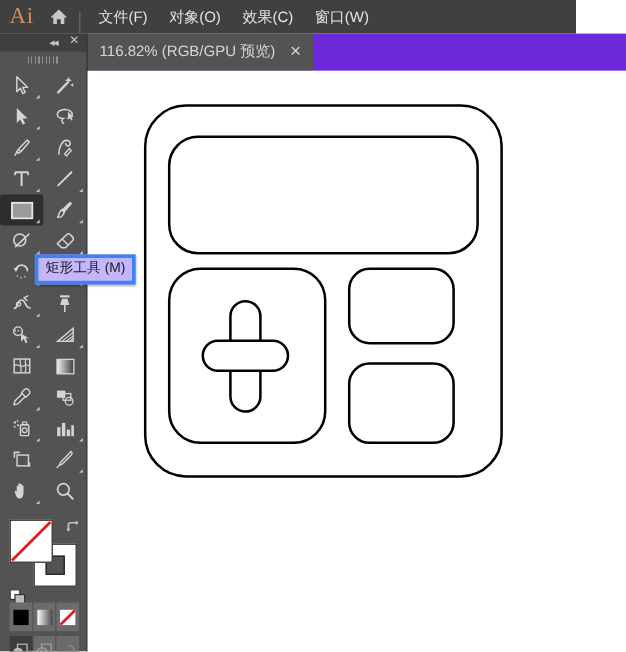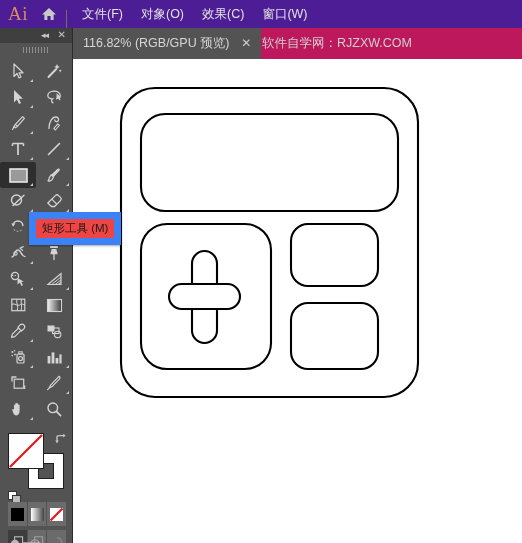--- a/index.html
+++ b/index.html
@@ -18,22 +18,22 @@
     position: relative;
     width: 522px;
     height: 543px;
     background: #ffffff;
   }
 
   
   .menubar {
     position: absolute;
     left: 0; top: 0;
-    width: 522px; height: 28px;
-    background: #4c1d95;
+    width: 480px; height: 28px;
+    background: #404040;
     display: flex;
     align-items: flex-end;
   }
   .ai-logo {
     width: 36px;
     text-align: center;
     font-family: "Liberation Serif", "DejaVu Serif", serif;
     font-size: 19px;
     font-weight: normal;
     color: #d98b5f;
@@ -65,21 +65,21 @@
     line-height: 28px;
     white-space: nowrap;
     cursor: default;
   }
 
   
   .tabbar {
     position: absolute;
     left: 0; top: 28px;
     width: 522px; height: 31px;
-    background: #be185d;
+    background: #6d28d9;
   }
   .doc-tab {
     position: absolute;
     left: 73px; top: 0;
     height: 31px;
     background: #535353;
     display: flex;
     align-items: center;
     padding: 0 0 0 10px;
     box-sizing: border-box;
@@ -183,22 +183,22 @@
     width: 0; height: 0;
     border-left: 3px solid transparent;
     border-bottom: 3px solid #c6c6c6;
   }
 
   
   .tooltip {
     position: absolute;
     left: 29px;
     top: 184px;
-    background: #ef4444;
-    border: 7px solid #3b82f6;
+    background: #c4b5fd;
+    border: 3px solid #3b82f6;
     color: #1a1a1a;
     font-size: 11.5px;
     padding: 2px 6px 3px 6px;
     white-space: nowrap;
     z-index: 50;
     box-shadow: 0 1px 2px rgba(0,0,0,0.35);
     line-height: 14px;
   }
 
   
@@ -312,21 +312,20 @@
       <div class="menu-item">效果(C)</div>
       <div class="menu-item">窗口(W)</div>
     </div>
   </div>
 
   <div class="tabbar">
     <div class="doc-tab">
       <span class="doc-tab-label">116.82% (RGB/GPU 预览)</span>
       <span class="doc-tab-close">✕</span>
     </div>
-    <div class="tab-note">软件自学网：RJZXW.COM</div>
   </div>
 
   <div class="toolpanel">
 
     <div class="tp-header">
       <span class="tp-collapse">◂◂</span>
       <span class="tp-close">✕</span>
     </div>
     <div class="tp-grip">
       <div class="grip-lines"></div>

